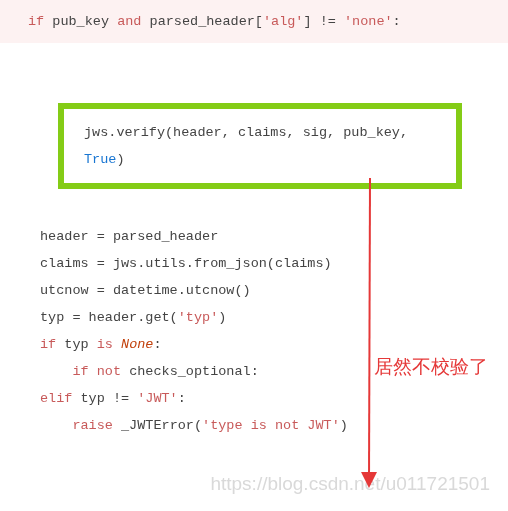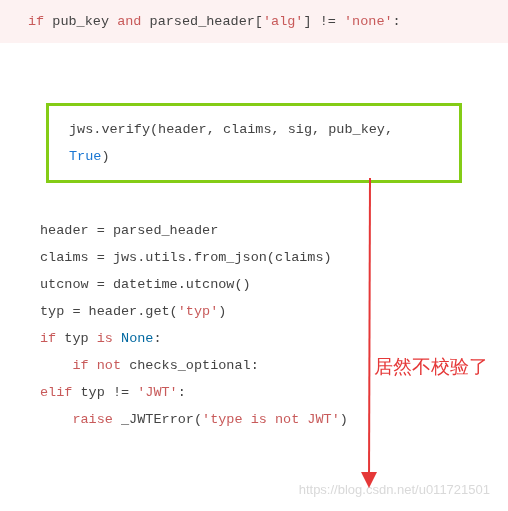--- a/index.html
+++ b/index.html
@@ -17,50 +17,50 @@
   }
   .top-if {
     background: #fdf2f2;
     padding: 8px 28px 8px 28px;
     color: #444;
   }
   .k-if { color: #c85a5a; }
   .k-and { color: #c85a5a; }
   .s-str { color: #c85a5a; font-family: Liberation Mono, monospace; }
   .verify-block {
-    margin: 60px 46px 34px 46px;
-    border: 3px solid #84cc16;
+    margin: 60px 46px 34px 58px;
+    border: 6px solid #84cc16;
     padding: 10px 20px;
     color: #444;
     background: #fff;
   }
   .verify-block .true { color: #1976d2; }
   .code-area {
     padding: 0 40px 0 40px;
     color: #444;
     margin-top: 19px;
   }
   .code-area .k { color: #c85a5a; }
   .code-area .str { color: #c85a5a; text-align: center; }
-  .code-area .kw-none { color: #0369a1; }
+  .code-area .kw-none { color: #c2410c; font-style: italic; }
   .code-line { white-space: pre; }
   .annotation {
     position: absolute;
     right: 20px;
     top: 348px;
     color: #e53838;
     font-family: "SimSun","宋体",sans-serif;
     font-size: 19px;
   }
   .watermark {
     position: absolute;
     right: 18px;
     bottom: 8px;
     color: #d9d9d9;
-    font-size: 13px;
+    font-size: 19px;
     font-family: Arial, sans-serif;
   }
   .arrow-svg {
     position: absolute;
     left: 0; top: 0;
     pointer-events: none;
   }
 </style>
 </head>
 <body>

